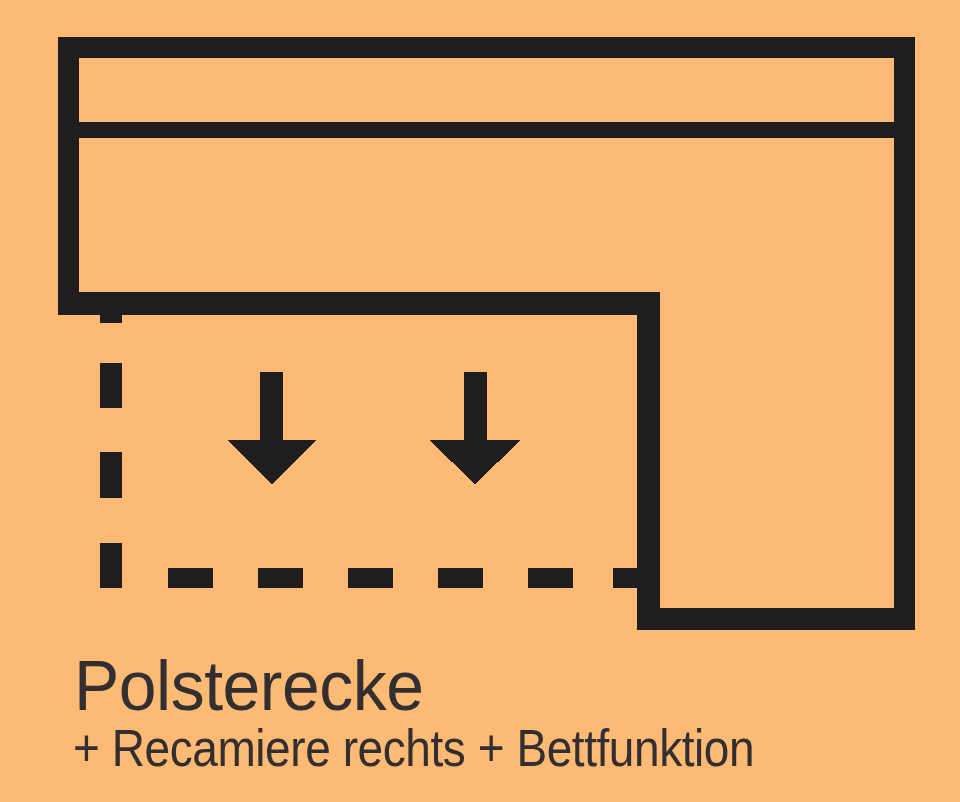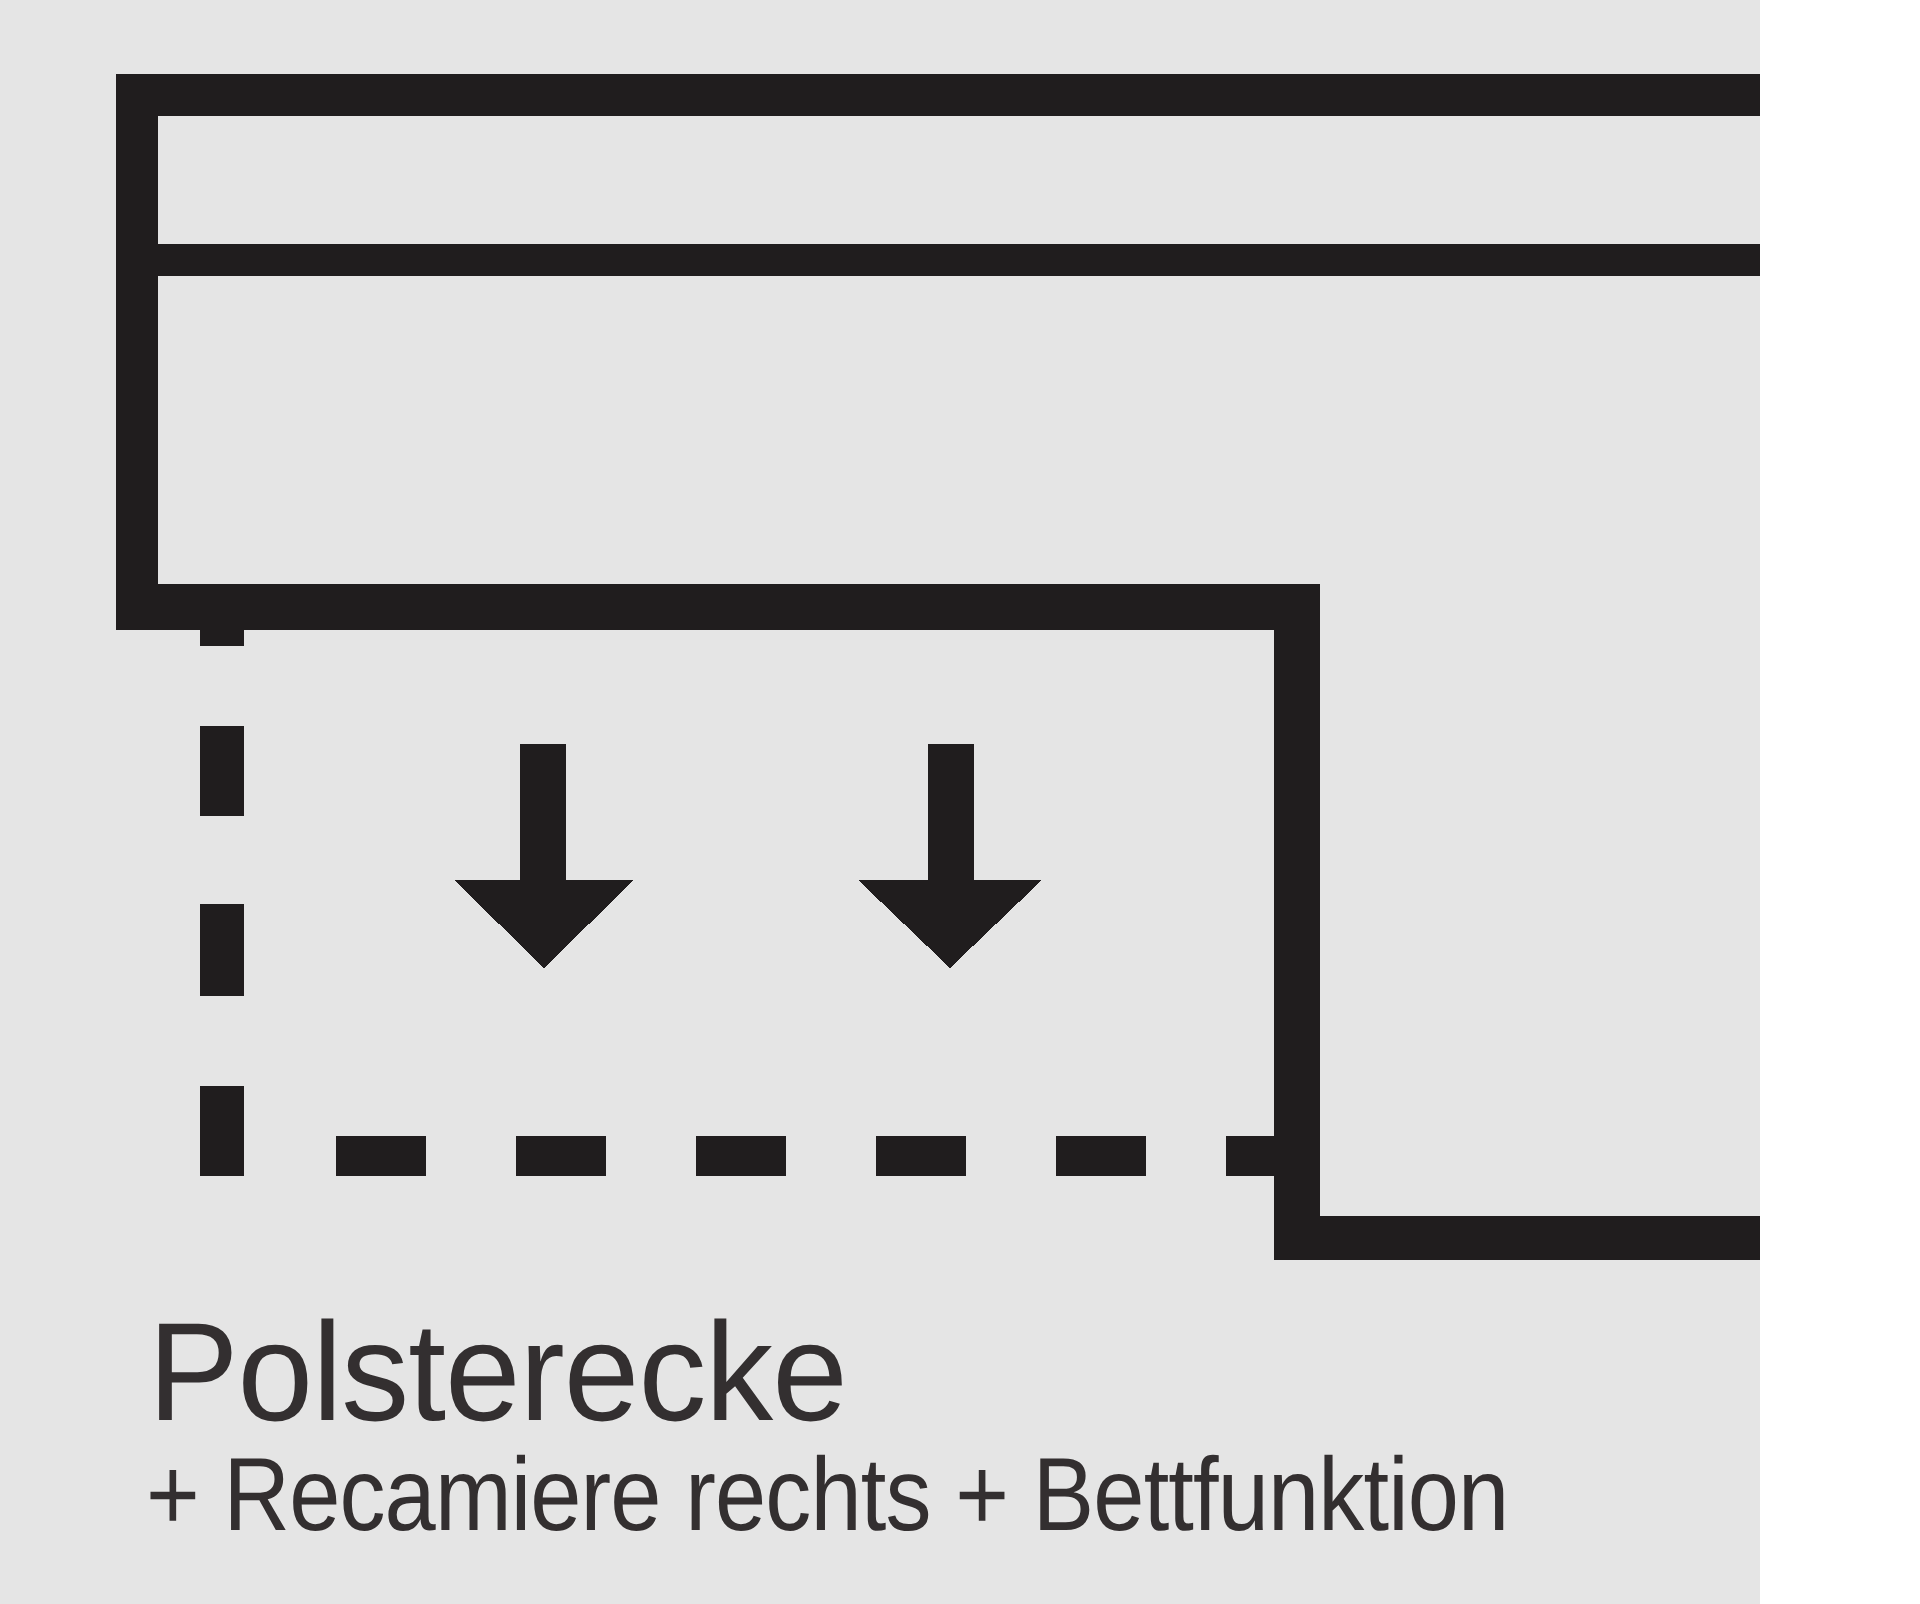--- a/index.html
+++ b/index.html
@@ -2,26 +2,25 @@
 <html><head>
 <meta charset="utf-8">
 <style>
   html, body {
     margin: 0;
     padding: 0;
     background: #ffffff;
   }
   .stage {
     position: relative;
-    width: 832px;
+    width: 960px;
     height: 802px;
-    background: #e5e5e5;
+    background: #fdba74;
     overflow: hidden;
     font-family: "Liberation Sans", sans-serif;
-    padding-left: 48px;
   }
   .pictogram-svg {
     position: absolute;
     left: 0;
     top: 0;
     width: 960px;
     height: 802px;
     display: block;
   }
   .caption-title {

